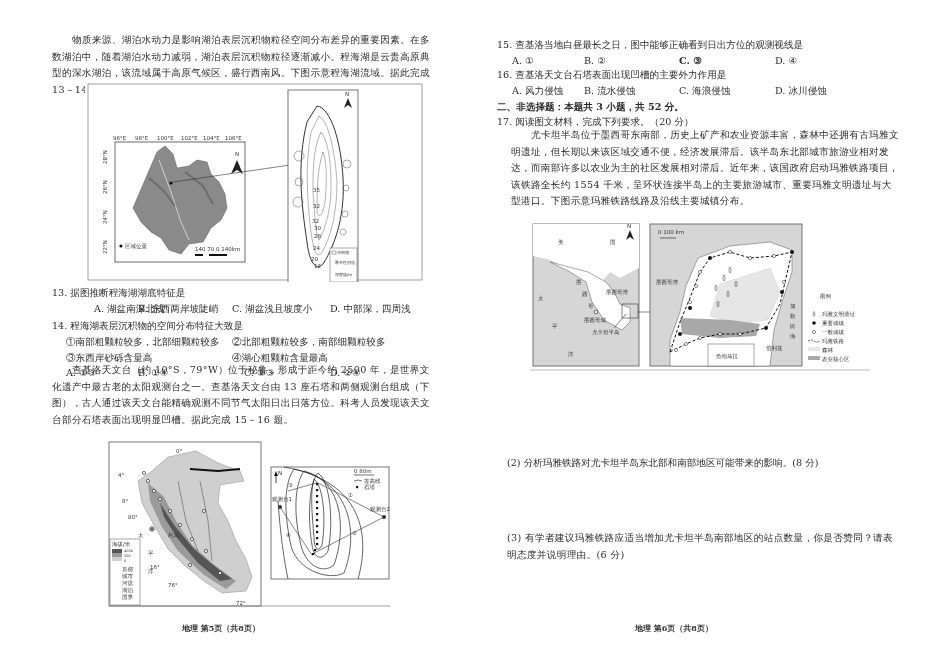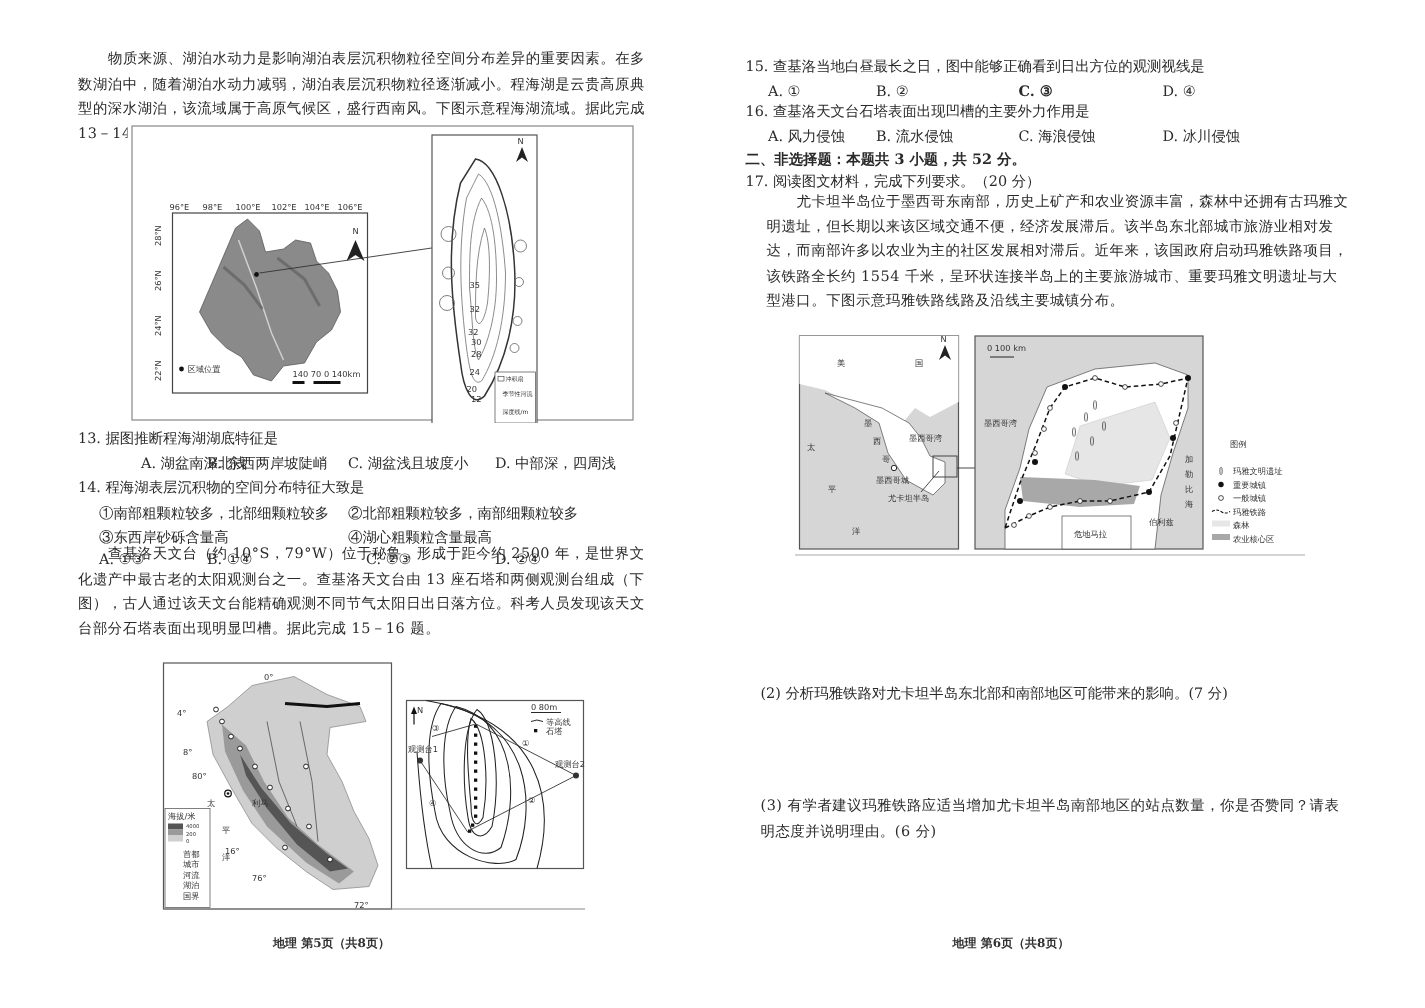--- a/index.html
+++ b/index.html
@@ -315,17 +315,17 @@
       <text class="tiny" x="292" y="122">一般城镇</text>
       <path d="M278,129 q3,-2 6,0 q3,2 6,0" stroke="#111" stroke-width="0.7" fill="none" stroke-dasharray="2,1"></path>
       <text class="tiny" x="292" y="131">玛雅铁路</text>
       <rect x="278" y="135" width="12" height="4" fill="#e6e6e6"></rect>
       <text class="tiny" x="292" y="140">森林</text>
       <rect x="278" y="144" width="12" height="4" fill="#a8a8a8"></rect>
       <text class="tiny" x="292" y="149">农业核心区</text>
     </svg>
   </div>
 
-  <div class="line" style="left:32px; top:456px;">(2) 分析玛雅铁路对尤卡坦半岛东北部和南部地区可能带来的影响。(7 分)</div>
+  <div class="line" style="left:32px; top:456px;">(2) 分析玛雅铁路对尤卡坦半岛东北部和南部地区可能带来的影响。(8 分)</div>
   <div class="para" style="left:32px; top:530px; width:390px;">(3) 有学者建议玛雅铁路应适当增加尤卡坦半岛南部地区的站点数量，你是否赞同？请表明态度并说明理由。(6 分)</div>
 
   <div class="footer" style="left:160px; top:623px;">地理 第6页（共8页）</div>
 </div>
 
 </body></html>

